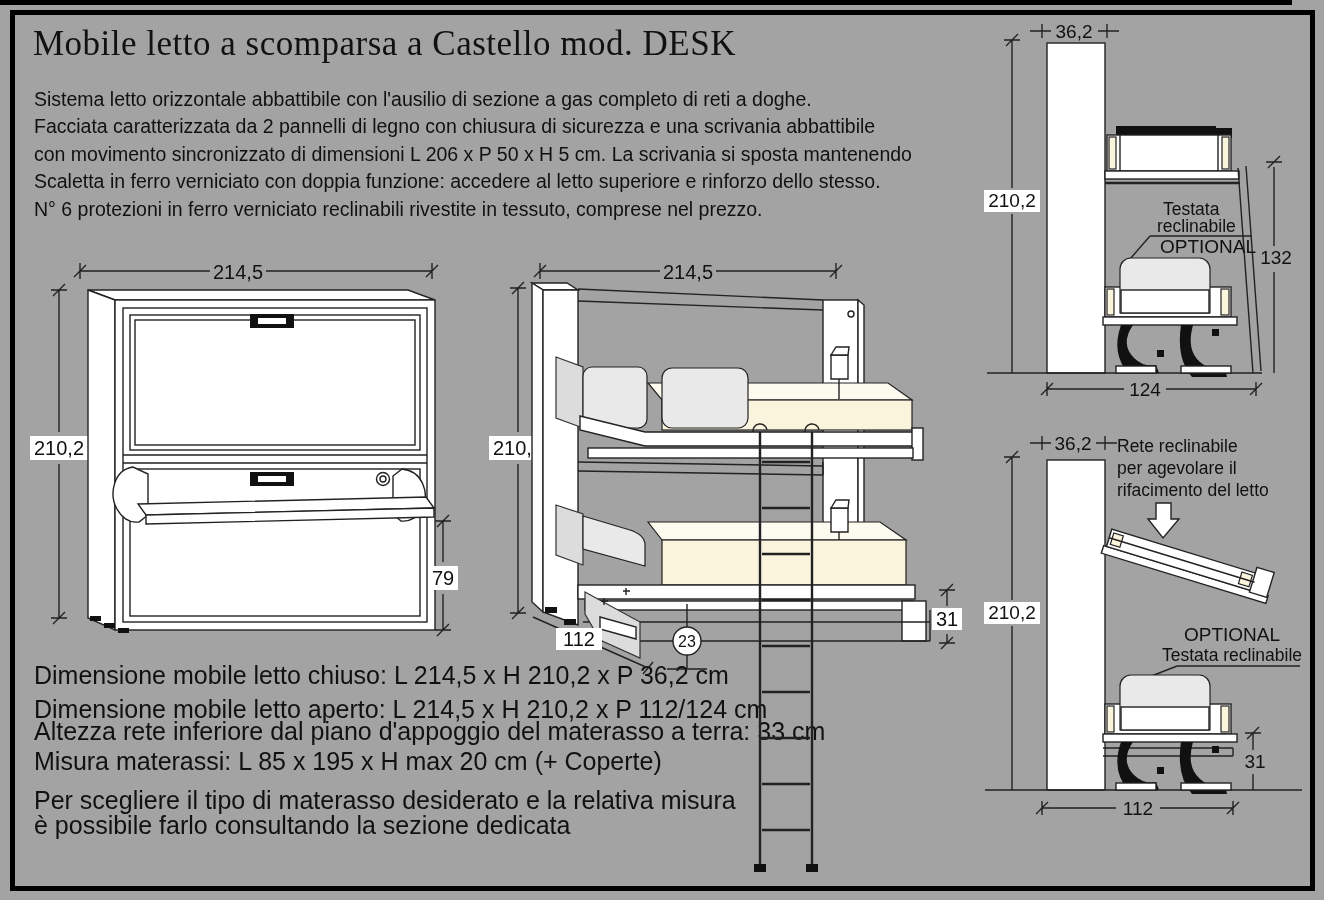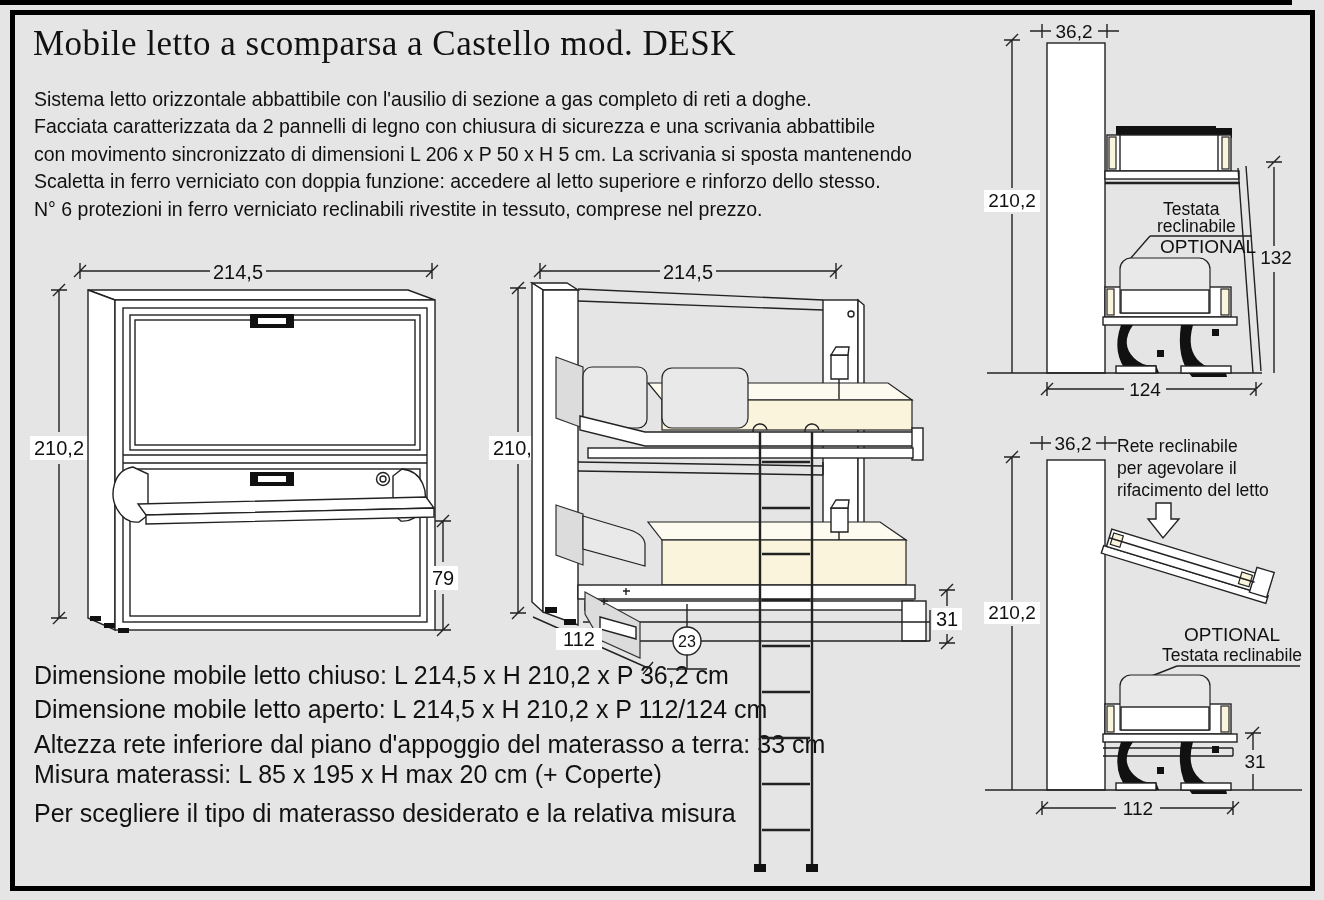--- a/index.html
+++ b/index.html
@@ -1,24 +1,24 @@
 <!DOCTYPE html>
 <html><head>
 <meta charset="utf-8">
 <style>
   html,body{margin:0;padding:0;background:#fff;}
-  .page{position:relative;width:1324px;height:900px;background:#e5e5e5;overflow:hidden;
+  .page{position:relative;width:1324px;height:900px;background:#a3a3a3;overflow:hidden;
         font-family:"Liberation Sans",sans-serif;color:#111;}
   .top-strip{position:absolute;left:0;top:0;width:1292px;height:5px;background:#000;}
   .frame{position:absolute;left:10px;top:10px;width:1305px;height:881px;border:5px solid #000;box-sizing:border-box;}
   .title{position:absolute;left:33px;top:24px;margin:0;font-family:"Liberation Serif",serif;
          font-weight:400;font-size:35px;letter-spacing:.5px;white-space:nowrap;}
   .desc{position:absolute;left:34px;top:86px;font-size:19.5px;line-height:27.4px;white-space:nowrap;}
   .specs{position:absolute;left:34px;top:664px;font-size:25px;line-height:22px;white-space:nowrap;}
-  .specs .m10{margin-top:12px;} .specs .m13{margin-top:13px;text-align:center;} .specs .m5{margin-top:5px;}
+  .specs .m10{margin-top:12px;} .specs .m13{text-align:center;} .specs .m5{margin-top:5px;}
   .specs .m8{margin-top:8px;} .specs .m9{margin-top:17px;} .specs .m3{margin-top:3px;}
   svg.draw{position:absolute;left:0;top:0;}
   .ln{stroke:#222;stroke-width:1.4;fill:none;}
   .ln2{stroke:#222;stroke-width:2.4;fill:none;}
   .wh{fill:#ffffff;stroke:#222;stroke-width:1.4;}
   .blk{fill:#111;stroke:none;}
   .cream{fill:#FAF4DC;stroke:#222;stroke-width:1.2;}
   .creamtop{fill:#FDFBEF;stroke:#222;stroke-width:1.2;}
   .gray{fill:#E9E9E9;stroke:#222;stroke-width:1.2;}
   .grayl{fill:#DCDCDC;stroke:#333;stroke-width:1.2;}
@@ -42,20 +42,21 @@
     <div>Scaletta in ferro verniciato con doppia funzione: accedere al letto superiore e rinforzo dello stesso.</div>
     <div>N° 6 protezioni in ferro verniciato reclinabili rivestite in tessuto, comprese nel prezzo.</div>
   </div>
 
   <div class="specs">
     <div>Dimensione mobile letto chiuso: L 214,5 x H 210,2 x P 36,2 cm</div>
     <div class="m10">Dimensione mobile letto aperto: L 214,5 x H 210,2 x P 112/124 cm</div>
     <div class="m13">Altezza rete inferiore dal piano d'appoggio del materasso a terra: 33 cm</div>
     <div class="m8">Misura materassi: L 85 x 195 x H max 20 cm (+ Coperte)</div>
     <div class="m9">Per scegliere il tipo di materasso desiderato e la relativa misura</div>
+    <div class="m3">è possibile farlo consultando la sezione dedicata</div>
   </div>
 
   <svg class="draw" width="1324" height="900" viewBox="0 0 1324 900">
 
     <g>
 
       <path class="ln" d="M80,271H210 M266,271H432 M80,263V279 M432,263V279 M74,277L86,265 M426,277L438,265"></path>
       <text class="dim" x="238" y="279" text-anchor="middle">214,5</text>
 
       <path class="ln" d="M59,290V432 M59,464V618 M51,290H67 M51,618H67 M53,296L65,284 M53,624L65,612"></path>

